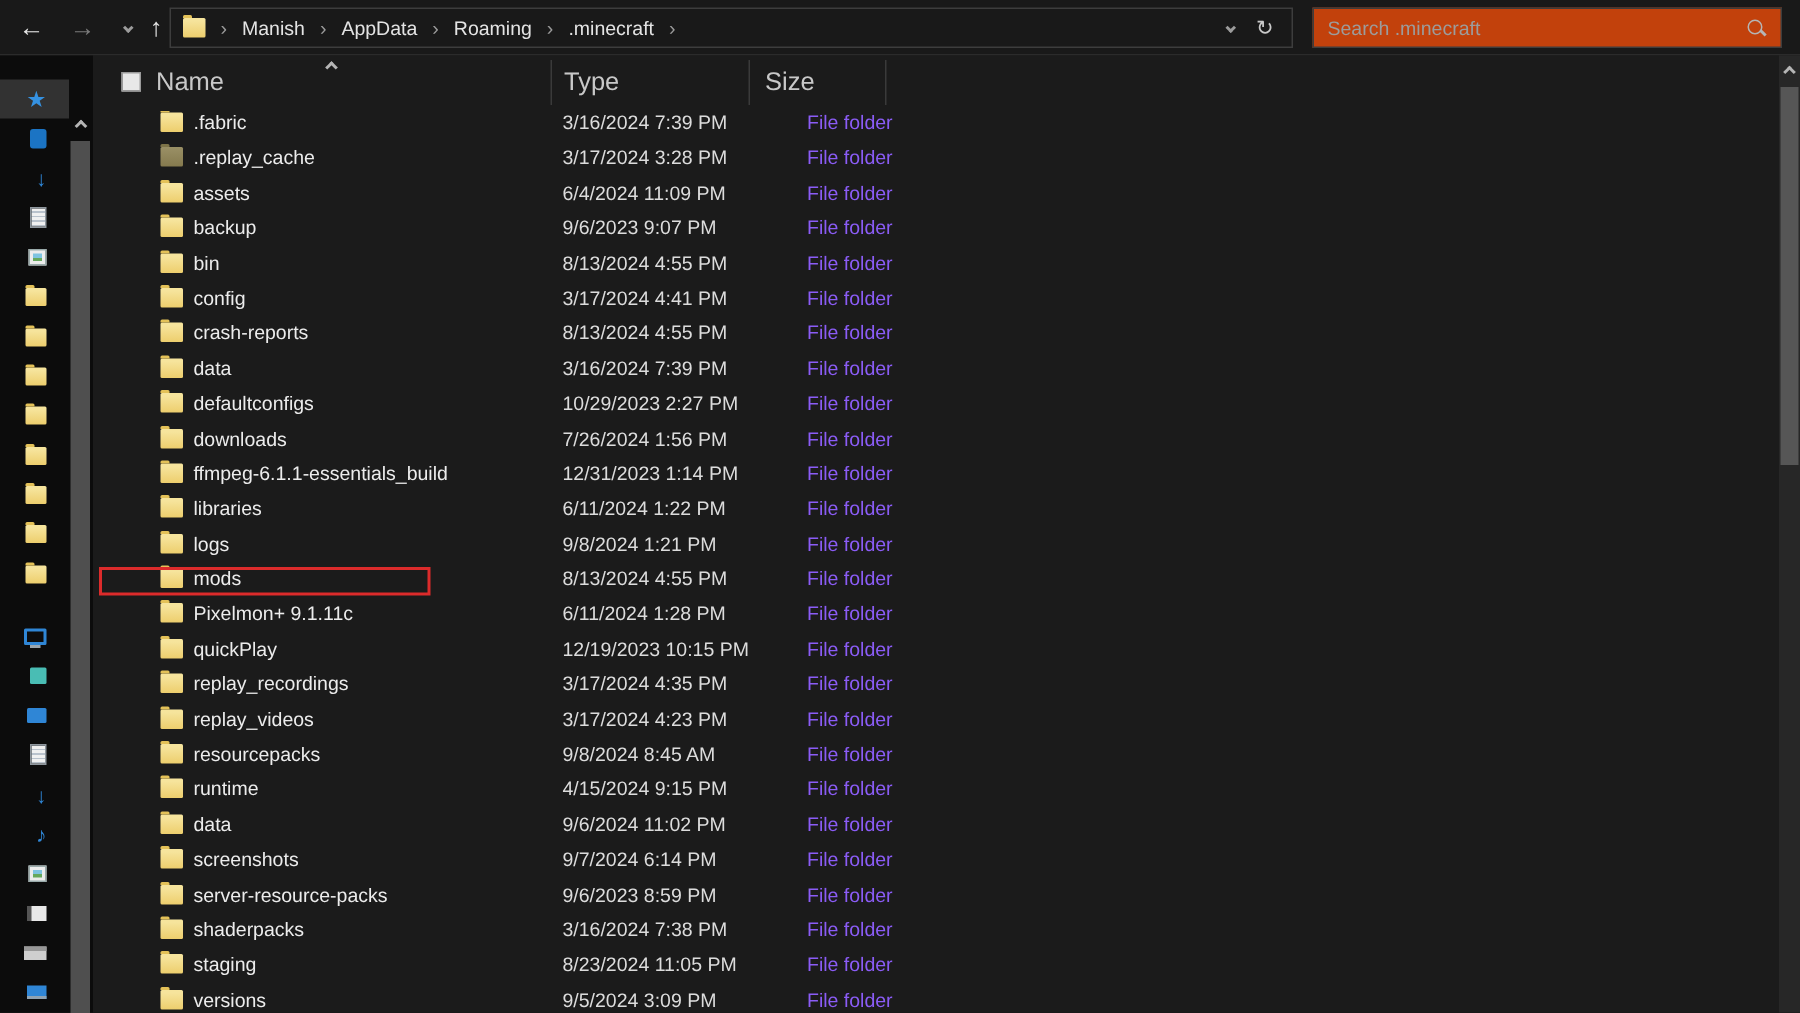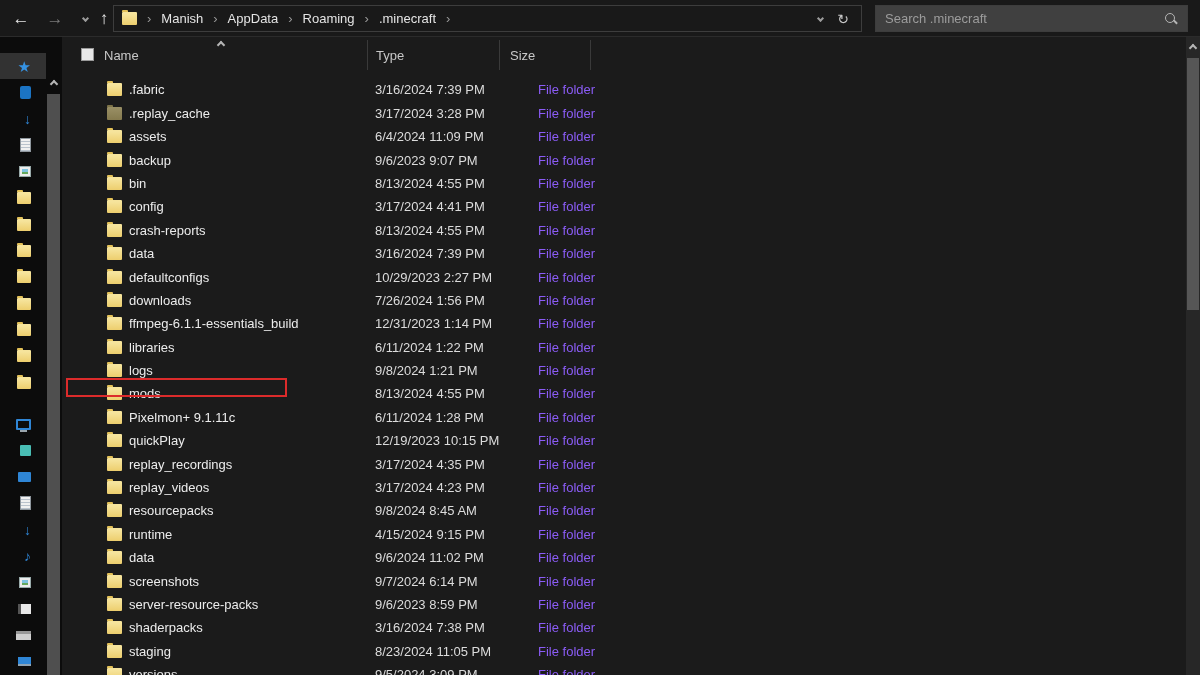--- a/index.html
+++ b/index.html
@@ -26,21 +26,21 @@
     height:2px; background:#e3c158; border-radius:1px 1px 0 0; }
   .folder-chip.dim { background:linear-gradient(#9a9066, #857a4e); }
   .folder-chip.dim::before { background:#7d7348; }
   .crumb { color:#e4e4e4; font-size:13px; padding:0 6px; white-space:nowrap; }
   .crumb-sep { color:#9a9a9a; font-size:13px; padding:0 4px; }
   .addr-right { margin-left:auto; display:flex; align-items:center; gap:14px;
     padding-right:12px; }
   .refresh-icon { color:#c9c9c9; font-size:14px; }
 
   .search-box { position:absolute; left:875px; top:5px; width:313px; height:27px;
-    background:#404040; border:1px solid #3d3d3d; display:flex; align-items:center; }
+    background:#c2410c; border:1px solid #3d3d3d; display:flex; align-items:center; }
   .search-box input { flex:1; background:transparent; border:none; outline:none;
     color:#cfcfcf; font-size:13px; padding-left:9px;
     font-family:"Liberation Sans",sans-serif; }
   .search-box input::placeholder { color:#9c9c9c; }
   .mag { position:relative; width:14px; height:14px; margin-right:9px; }
   .mag::before { content:""; position:absolute; left:1px; top:1px; width:8px; height:8px;
     border:1.5px solid #b5b5b5; border-radius:50%; }
   .mag::after { content:""; position:absolute; left:9px; top:9px; width:5px; height:1.5px;
     background:#b5b5b5; transform:rotate(45deg); }
 
@@ -76,34 +76,34 @@
   .nav-scroll { position:absolute; left:46px; top:37px; width:15px; height:638px; }
   .nav-scroll .sc-up { position:absolute; left:0; top:2px; width:15px; height:16px;
     display:flex; align-items:center; justify-content:center; }
   .nav-scroll .thumb { position:absolute; left:1px; top:20px; width:13px; height:583px;
     background:#4f4f4f; }
 
   
   .content { position:absolute; left:62px; top:37px; width:1124px; height:638px;
     background:#1b1b1b; }
   .hdr { position:absolute; left:0; top:0; width:100%; height:37px; display:flex;
-    color:#c8c8c8; font-size:13px; }
+    color:#c8c8c8; font-size:17px; }
   .hdr-cell { position:relative; display:flex; align-items:center; height:30px;
     margin-top:3px; border-right:1px solid #3a3a3a; }
   .hdr-name { width:306px; }
   .hdr-date { width:162px; padding-left:7px; }
   .hdr-type { width:132px; padding-left:8px; }
   .hdr-size { width:91px;  padding-left:10px; }
   .hdr-check { position:absolute; left:19px; top:8px; width:13px; height:13px;
     background:#e8e8e8; border:1px solid #9a9a9a; }
   .hdr-name-label { padding-left:42px; }
   .sort-caret { position:absolute; left:156px; top:2px; }
 
   .rows { position:absolute; left:0; top:37px; width:100%; height:601px; overflow:hidden; }
-  .frow { position:relative; display:flex; height:23.4px; align-items:flex-end;
+  .frow { position:relative; display:flex; height:23.4px; align-items:flex-start;
     font-size:13px; color:#ececec; }
   .cell-name { width:306px; display:flex; align-items:center; padding-left:45px; }
   .cell-name .folder-chip { width:15px; height:13px; margin-right:7px; flex:none; }
   .cell-date { width:162px; padding-left:7px; color:#dcdcdc; }
   .cell-type { width:132px; padding-left:8px; color:#8b5cf6; }
   .cell-size { width:91px; }
   .red-box { position:absolute; left:4px; top:0; width:221px; height:19px;
     border:2px solid #dc2b2b; pointer-events:none; }
 
   

